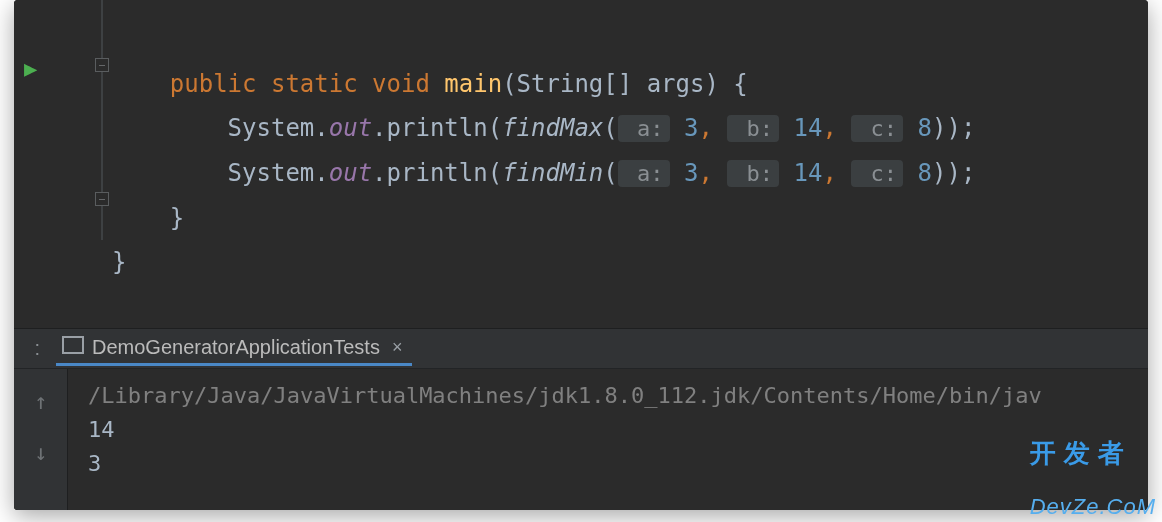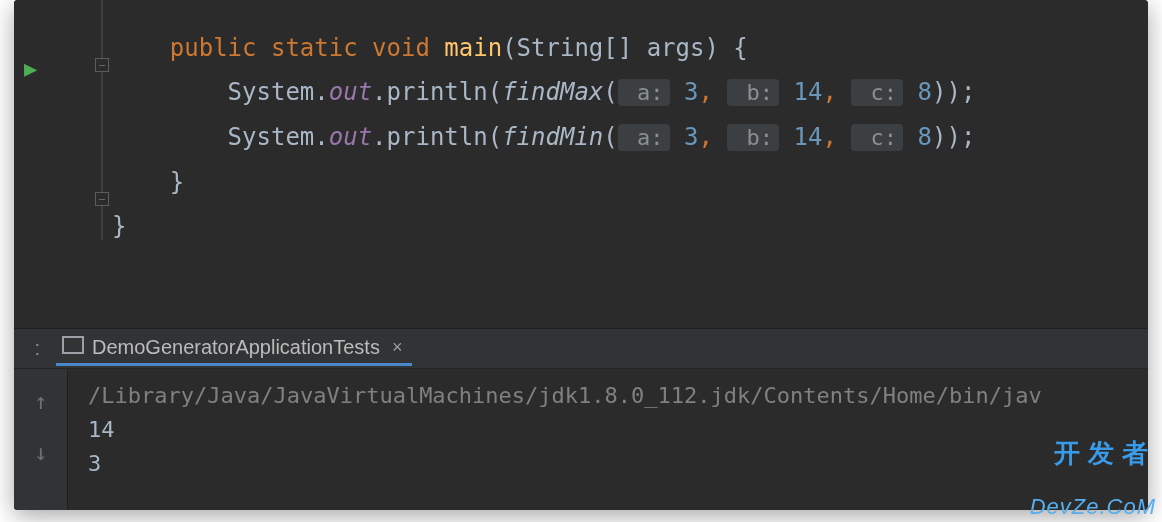--- a/index.html
+++ b/index.html
@@ -64,21 +64,21 @@
     height: 14px;
     border: 1px solid #5a5d5f;
     background: #2b2b2b;
     font-size: 10px;
     line-height: 12px;
     text-align: center;
     color: #7a7d7f;
   }
   .code {
     flex: 1;
-    padding-top: 26px;
+    padding-top: 62px;
     color: #a9b7c6;
     font-size: 24px;
     line-height: 44px;
     white-space: pre;
   }
   .kw { color: #cc7832; }
   .fn-main { color: #ffc66d; }
   .ident { color: #a9b7c6; }
   .field-italic { color: #9876aa; font-style: italic; }
   .call-italic { color: #a9b7c6; font-style: italic; }
@@ -166,21 +166,20 @@
     line-height: 34px;
     color: #a9b7c6;
     white-space: pre;
   }
   .cmd-line { color: #808080; }
 
   .watermark {
     position: absolute;
     right: 6px;
     bottom: 4px;
-    text-align: right;
     font-family: "Arial", sans-serif;
     line-height: 1.05;
     pointer-events: none;
   }
   .watermark .cn {
     color: #3a9be8;
     font-size: 26px;
     letter-spacing: 8px;
     font-weight: 600;
   }

